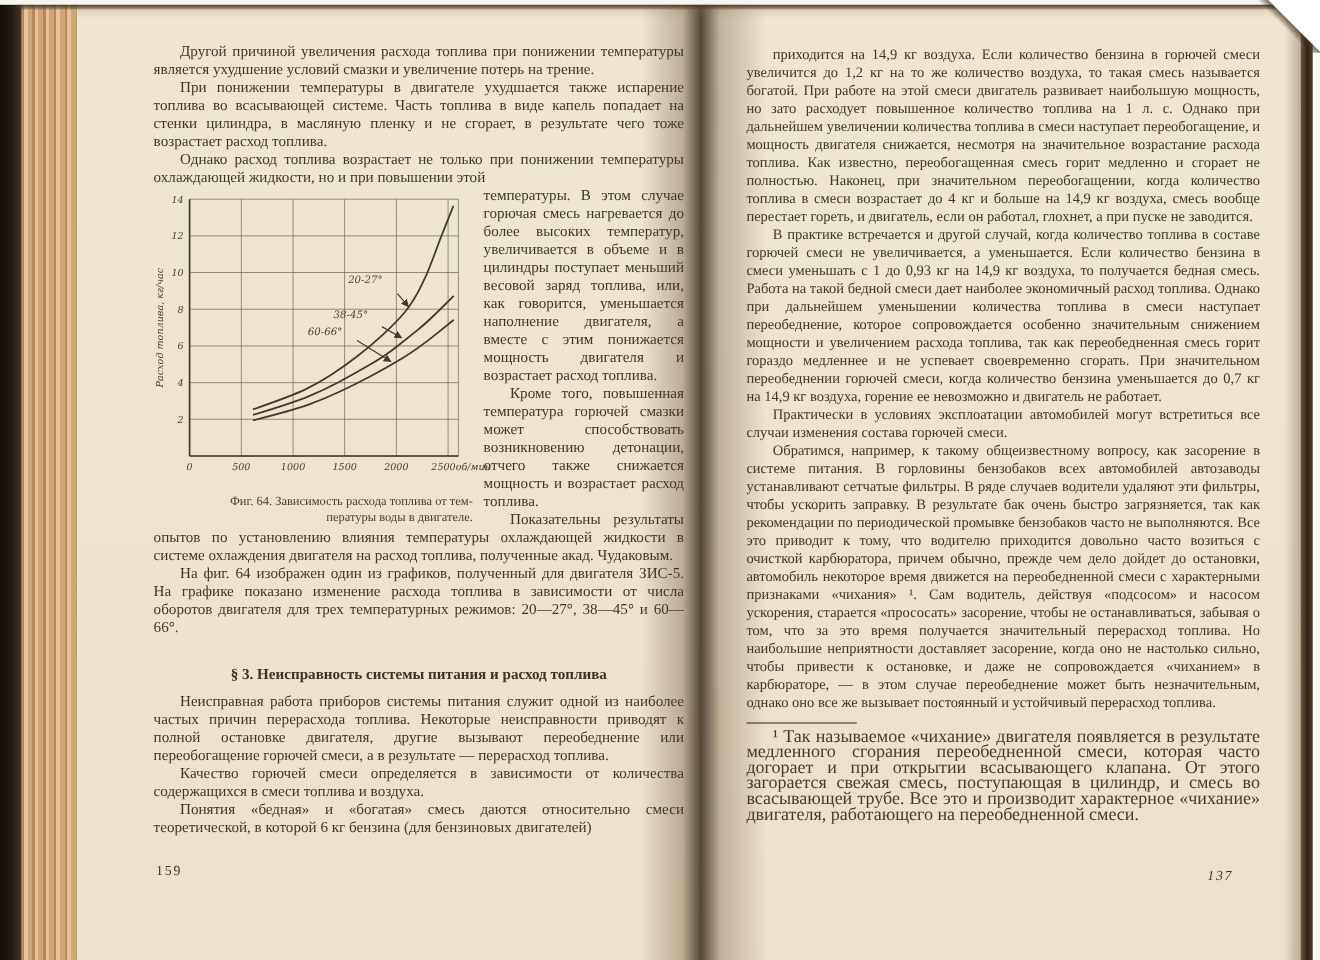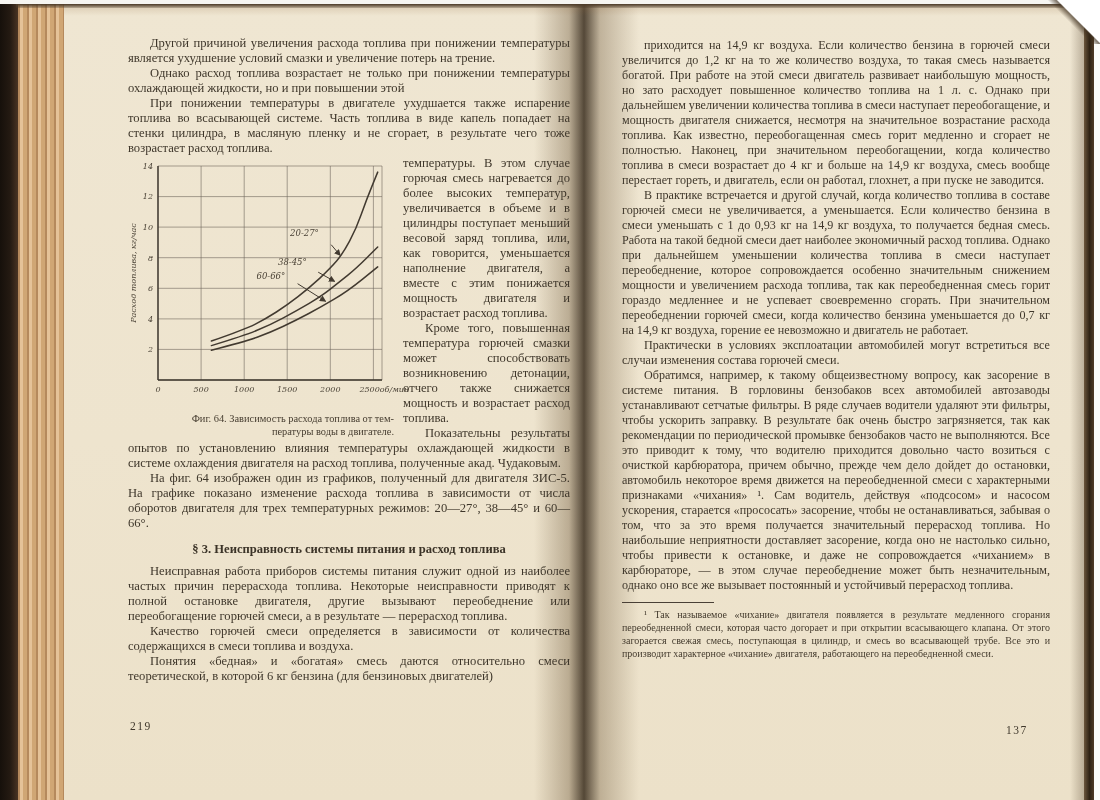--- a/index.html
+++ b/index.html
@@ -25,55 +25,55 @@
     background:linear-gradient(180deg,#4b3a28 0,rgba(75,58,40,.25) 100%);}
   .corner-tr{position:absolute;right:0;top:0;width:52px;height:44px;
     background:linear-gradient(225deg,#ffffff 0 44%,rgba(60,45,28,.65) 46%,rgba(60,45,28,0) 55%);}
 
   
   .page-text{position:absolute;color:#3f372b;text-align:justify;}
   .page-text p{margin:0;text-indent:22px;}
   .left-text{left:128px;top:36px;width:442px;font-size:12.6px;line-height:15px;}
   .right-text{left:622px;top:38px;width:428px;font-size:12.1px;line-height:15px;}
   p.noindent{text-indent:0;}
-  h3.section{margin:11px 0 7px;text-align:center;font-size:12.6px;font-weight:bold;text-indent:0;color:#3b3327;}
+  h3.section{margin:24px 0 7px;text-align:center;font-size:12.6px;font-weight:bold;text-indent:0;color:#3b3327;}
 
   
   .figure{float:left;width:266px;margin:2px 9px 3px 0;}
   .figure svg{display:block;overflow:visible;}
   .caption{font-size:10.4px;line-height:13px;text-align:right;color:#463d30;margin-top:4px;text-indent:0;}
   .tick{font-family:"DejaVu Serif",serif;font-style:italic;font-size:8px;fill:#4a4236;}
   .ann{font-family:"DejaVu Serif",serif;font-style:italic;font-size:8.5px;fill:#4a4236;}
   .ylab{font-family:"DejaVu Serif",serif;font-style:italic;font-size:8px;fill:#4a4236;}
 
   
   .footnote-rule{width:92px;border:0;border-top:1.2px solid #4a4036;margin:9px 0 5px 0;}
-  .footnote{font-size:10px;line-height:13px;text-align:justify;color:#443b2e;text-indent:22px;}
+  .footnote{font-size:15px;line-height:13px;text-align:justify;color:#443b2e;text-indent:22px;}
 
   .pagenum{position:absolute;font-size:11.5px;letter-spacing:1.5px;color:#3f372b;}
   .pagenum-left{left:130px;top:720px;}
-  .pagenum-right{left:1006px;top:724px;}
+  .pagenum-right{left:1006px;top:724px;font-style:italic;}
 </style>
 </head>
 <body>
 
 <div class="scan">
   <div class="edge-left-dark"></div>
   <div class="edge-left-pages"></div>
   <div class="spread"></div>
   <div class="top-white"></div>
   <div class="top-shadow"></div>
   <div class="edge-right-dark"></div>
   <div class="edge-right-white"></div>
   <div class="corner-tr"></div>
 
   <div class="page-text left-text">
     <p>Другой причиной увеличения расхода топлива при понижении температуры является ухудшение условий смазки и увеличение потерь на трение.</p>
+    <p>При понижении температуры в двигателе ухудшается также испарение топлива во всасывающей системе. Часть топлива в виде капель попадает на стенки цилиндра, в масляную пленку и не сгорает, в результате чего тоже возрастает расход топлива.</p>
     <p>Однако расход топлива возрастает не только при понижении температуры охлаждающей жидкости, но и при повышении этой</p>
-    <p>При понижении температуры в двигателе ухудшается также испарение топлива во всасывающей системе. Часть топлива в виде капель попадает на стенки цилиндра, в масляную пленку и не сгорает, в результате чего тоже возрастает расход топлива.</p>
 
     <div class="figure">
       <svg width="266" height="250" viewBox="0 0 266 250">
           <defs>
             <marker id="arr" viewBox="0 0 8 8" refX="7" refY="4" markerWidth="6.5" markerHeight="6.5" orient="auto">
               <path d="M0,0 L8,4 L0,8 z" fill="#423a30"></path>
             </marker>
           </defs>
           <line x1="30.0" y1="8" x2="30.0" y2="222" stroke="#6f675c" stroke-width="0.6"></line>
           <line x1="73.1" y1="8" x2="73.1" y2="222" stroke="#6f675c" stroke-width="0.6"></line>
@@ -126,21 +126,21 @@
     <p>Кроме того, повышенная температура горючей смазки может способствовать возникновению детонации, отчего также снижается мощность и возрастает расход топлива.</p>
     <p>Показательны результаты опытов по установлению влияния температуры охлаждающей жидкости в системе охлаждения двигателя на расход топлива, полученные акад. Чудаковым.</p>
     <p>На фиг. 64 изображен один из графиков, полученный для двигателя ЗИС-5. На графике показано изменение расхода топлива в зависимости от числа оборотов двигателя для трех температурных режимов: 20—27°, 38—45° и 60—66°.</p>
 
     <h3 class="section">§ 3. Неисправность системы питания и расход топлива</h3>
 
     <p>Неисправная работа приборов системы питания служит одной из наиболее частых причин перерасхода топлива. Некоторые неисправности приводят к полной остановке двигателя, другие вызывают переобеднение или переобогащение горючей смеси, а в результате — перерасход топлива.</p>
     <p>Качество горючей смеси определяется в зависимости от количества содержащихся в смеси топлива и воздуха.</p>
     <p>Понятия «бедная» и «богатая» смесь даются относительно смеси теоретической, в которой 6 кг бензина (для бензиновых двигателей)</p>
   </div>
-  <div class="pagenum pagenum-left">219</div>
+  <div class="pagenum pagenum-left">159</div>
 
   <div class="page-text right-text">
     <p>приходится на 14,9 кг воздуха. Если количество бензина в горючей смеси увеличится до 1,2 кг на то же количество воздуха, то такая смесь называется богатой. При работе на этой смеси двигатель развивает наибольшую мощность, но зато расходует повышенное количество топлива на 1 л. с. Однако при дальнейшем увеличении количества топлива в смеси наступает переобогащение, и мощность двигателя снижается, несмотря на значительное возрастание расхода топлива. Как известно, переобогащенная смесь горит медленно и сгорает не полностью. Наконец, при значительном переобогащении, когда количество топлива в смеси возрастает до 4 кг и больше на 14,9 кг воздуха, смесь вообще перестает гореть, и двигатель, если он работал, глохнет, а при пуске не заводится.</p>
     <p>В практике встречается и другой случай, когда количество топлива в составе горючей смеси не увеличивается, а уменьшается. Если количество бензина в смеси уменьшать с 1 до 0,93 кг на 14,9 кг воздуха, то получается бедная смесь. Работа на такой бедной смеси дает наиболее экономичный расход топлива. Однако при дальнейшем уменьшении количества топлива в смеси наступает переобеднение, которое сопровождается особенно значительным снижением мощности и увеличением расхода топлива, так как переобедненная смесь горит гораздо медленнее и не успевает своевременно сгорать. При значительном переобеднении горючей смеси, когда количество бензина уменьшается до 0,7 кг на 14,9 кг воздуха, горение ее невозможно и двигатель не работает.</p>
     <p>Практически в условиях эксплоатации автомобилей могут встретиться все случаи изменения состава горючей смеси.</p>
     <p>Обратимся, например, к такому общеизвестному вопросу, как засорение в системе питания. В горловины бензобаков всех автомобилей автозаводы устанавливают сетчатые фильтры. В ряде случаев водители удаляют эти фильтры, чтобы ускорить заправку. В результате бак очень быстро загрязняется, так как рекомендации по периодической промывке бензобаков часто не выполняются. Все это приводит к тому, что водителю приходится довольно часто возиться с очисткой карбюратора, причем обычно, прежде чем дело дойдет до остановки, автомобиль некоторое время движется на переобедненной смеси с характерными признаками «чихания» ¹. Сам водитель, действуя «подсосом» и насосом ускорения, старается «прососать» засорение, чтобы не останавливаться, забывая о том, что за это время получается значительный перерасход топлива. Но наибольшие неприятности доставляет засорение, когда оно не настолько сильно, чтобы привести к остановке, и даже не сопровождается «чиханием» в карбюраторе, — в этом случае переобеднение может быть незначительным, однако оно все же вызывает постоянный и устойчивый перерасход топлива.</p>
     <hr class="footnote-rule">
     <div class="footnote">¹ Так называемое «чихание» двигателя появляется в результате медленного сгорания переобедненной смеси, которая часто догорает и при открытии всасывающего клапана. От этого загорается свежая смесь, поступающая в цилиндр, и смесь во всасывающей трубе. Все это и производит характерное «чихание» двигателя, работающего на переобедненной смеси.</div>
   </div>
   <div class="pagenum pagenum-right">137</div>

